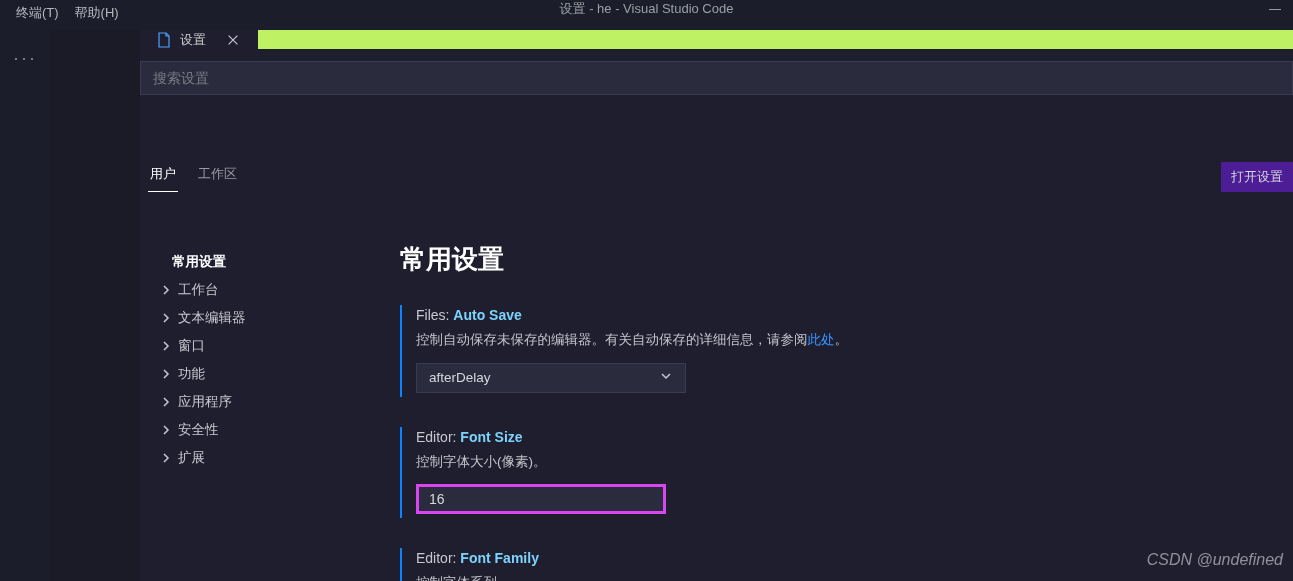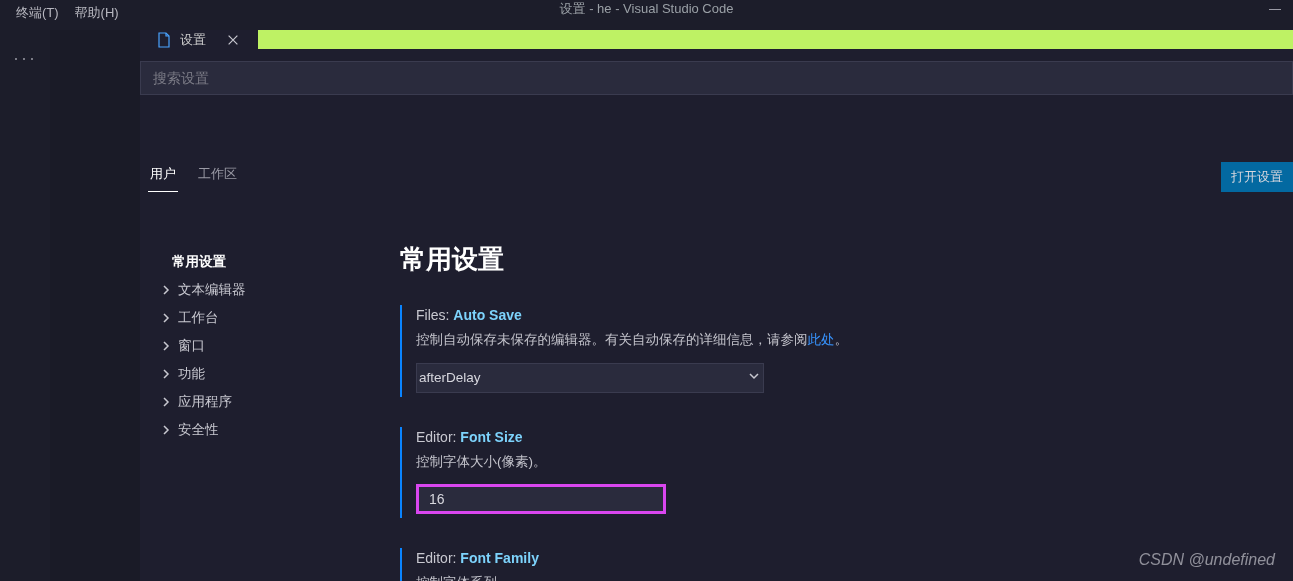--- a/index.html
+++ b/index.html
@@ -47,21 +47,21 @@
   .search-input::placeholder { color: #7a7a85; }
 
   .scope-row {
     display: flex; align-items: flex-end; justify-content: space-between;
     padding: 10px 0 0 8px; border-bottom: 0;
   }
   .scope-tabs { display: flex; gap: 18px; margin-top: 24px; }
   .scope-tab { color: #9a9aa5; padding: 6px 2px 8px 2px; cursor: pointer; font-size: 13px; }
   .scope-tab.active { color: #fff; border-bottom: 1px solid #fff; }
   .open-json {
-    background: #0369a1; color: #d7d7de; padding: 6px 10px; font-size: 13px; cursor: pointer;
+    background: #4c1d95; color: #d7d7de; padding: 6px 10px; font-size: 13px; cursor: pointer;
   }
 
   .settings-body { flex: 1; display: flex; padding-top: 14px; overflow: hidden; }
   .toc { width: 240px; padding: 12px 0 0 12px; }
   .toc-item {
     display: flex; align-items: center; gap: 6px; padding: 5px 8px;
     color: #c8c8d0; cursor: pointer; font-size: 13.5px;
   }
   .toc-item.header { font-weight: 700; color: #fff; padding-left: 20px; }
   .toc-item .chev { width: 12px; height: 12px; display: inline-flex; }
@@ -74,33 +74,33 @@
     border-left: 2px solid #0a84ff; padding: 2px 0 4px 14px; margin-bottom: 30px;
   }
   .setting .label { font-size: 14px; margin-bottom: 6px; }
   .setting .label .scope { color: #c8c8d0; font-weight: 400; }
   .setting .label .name { color: #7dd3fc; font-weight: 700; }
   .setting .desc { color: #c3c3cb; font-size: 13.5px; line-height: 1.6; }
   .setting .desc a { color: #3794ff; text-decoration: none; cursor: pointer; }
   .setting .control { margin-top: 12px; }
 
   .select {
-    width: 348px; height: 30px; background: #2a2b3d; border: 1px solid #3a3b4f;
-    display: flex; align-items: center; justify-content: space-between; padding: 0 2px;
+    width: 270px; height: 30px; background: #2a2b3d; border: 1px solid #3a3b4f;
+    display: flex; align-items: center; justify-content: space-between; padding: 0 12px;
     color: #d7d7de; cursor: pointer; font-size: 13.5px;
   }
   .select .caret svg { width: 14px; height: 14px; stroke: #c8c8d0; }
 
   .num-input {
     width: 250px; height: 30px; background: #2a2b3d; border: 3px solid #d946ef;
     color: #d7d7de; padding: 0 10px; font-size: 14px; outline: none;
   }
 
   .watermark {
-    position: absolute; right: 18px; bottom: 12px; color: #c9c9d0aa;
+    position: absolute; right: 10px; bottom: 12px; color: #c9c9d0aa;
     font-size: 16px; font-style: italic; pointer-events: none;
   }
   .left-strip {
     width: 90px; background: #1a1b27;
   }
 </style>
 </head>
 <body>
 
 <div class="menubar">
@@ -150,36 +150,36 @@
 
       <div class="settings-body">
         <div class="toc">
           <div class="toc-item header">常用设置</div>
           <div class="toc-item">
             <span class="chev">
                 <svg viewBox="0 0 12 12">
                   <path d="M4 2l4 4-4 4" fill="none" stroke-width="1.5"></path>
                 </svg>
               </span>
+            <span>工作台</span>
+          </div>
+          <div class="toc-item">
+            <span class="chev">
+                <svg viewBox="0 0 12 12">
+                  <path d="M4 2l4 4-4 4" fill="none" stroke-width="1.5"></path>
+                </svg>
+              </span>
             <span>文本编辑器</span>
           </div>
           <div class="toc-item">
             <span class="chev">
                 <svg viewBox="0 0 12 12">
                   <path d="M4 2l4 4-4 4" fill="none" stroke-width="1.5"></path>
                 </svg>
               </span>
-            <span>工作台</span>
-          </div>
-          <div class="toc-item">
-            <span class="chev">
-                <svg viewBox="0 0 12 12">
-                  <path d="M4 2l4 4-4 4" fill="none" stroke-width="1.5"></path>
-                </svg>
-              </span>
             <span>窗口</span>
           </div>
           <div class="toc-item">
             <span class="chev">
                 <svg viewBox="0 0 12 12">
                   <path d="M4 2l4 4-4 4" fill="none" stroke-width="1.5"></path>
                 </svg>
               </span>
             <span>功能</span>
           </div>
@@ -191,20 +191,28 @@
               </span>
             <span>应用程序</span>
           </div>
           <div class="toc-item">
             <span class="chev">
                 <svg viewBox="0 0 12 12">
                   <path d="M4 2l4 4-4 4" fill="none" stroke-width="1.5"></path>
                 </svg>
               </span>
             <span>安全性</span>
+          </div>
+          <div class="toc-item">
+            <span class="chev">
+                <svg viewBox="0 0 12 12">
+                  <path d="M4 2l4 4-4 4" fill="none" stroke-width="1.5"></path>
+                </svg>
+              </span>
+            <span>扩展</span>
           </div>
         </div>
 
         <div class="settings-list">
           <div class="section-title">常用设置</div>
 
           <div class="setting">
             <div class="label">
               <span class="scope">Files: </span><span class="name">Auto Save</span>
             </div>

